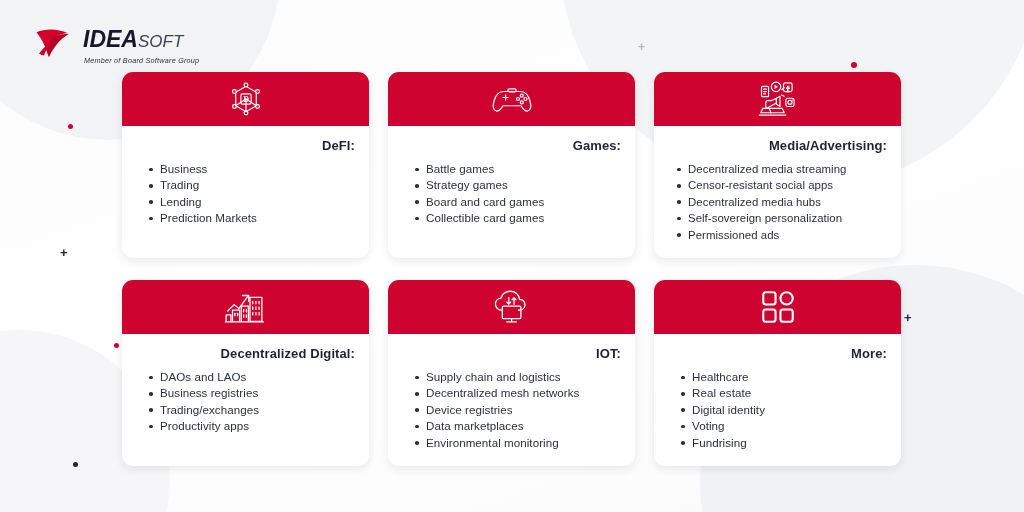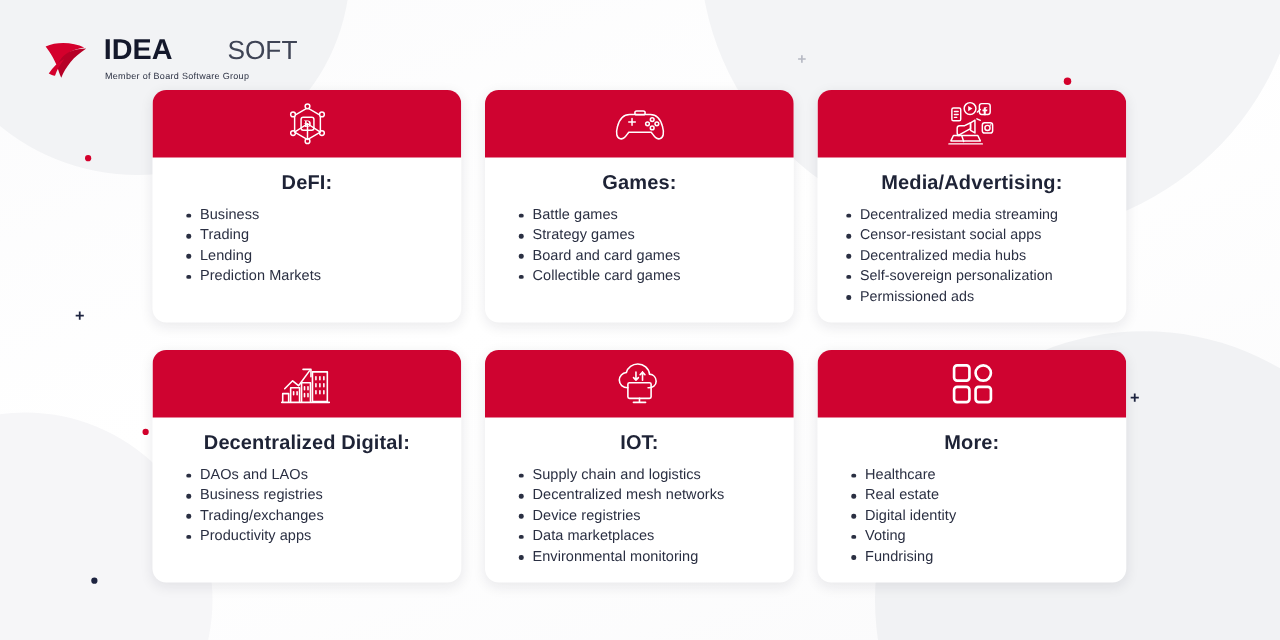--- a/index.html
+++ b/index.html
@@ -62,42 +62,42 @@
     font-weight: 700;
     font-family: "Liberation Sans", sans-serif;
   }
 
   
   #logo {
     position: absolute;
     left: 34px;
     top: 26px;
     display: flex;
-    align-items: flex-end;
+    align-items: flex-start;
     gap: 9px;
+    font-style: italic;
   }
   #logo .swoosh { width: 40px; height: 34px; display: block; }
   .logo-text { display: flex; flex-direction: column; }
   .logo-word {
     display: flex;
     align-items: baseline;
     letter-spacing: 0.2px;
   }
   .logo-idea {
     font-size: 23px;
     font-weight: 700;
     color: #14182b;
     letter-spacing: 0px;
   }
   .logo-soft {
-    font-size: 21px;
+    font-size: 17px;
     font-weight: 400;
     color: #3f4455;
     letter-spacing: 0px;
-    margin-left: 44px;
   }
   .logo-tagline {
     font-size: 7.2px;
     color: #2b3042;
     letter-spacing: 0.25px;
     margin-top: 3px;
     margin-left: 1px;
   }
 
   
@@ -133,22 +133,22 @@
   .card-header svg {
     display: block;
   }
 
   .card-body {
     flex: 1 1 auto;
     padding: 12px 14px 10px 14px;
   }
 
   .card-title {
-    text-align: center;
-    font-size: 16px;
+    text-align: right;
+    font-size: 13px;
     font-weight: 700;
     color: #1e2336;
     margin: 0 0 8px 0;
     letter-spacing: 0.1px;
   }
 
   .card-list {
     margin: 0;
     padding: 0 0 0 24px;
     list-style: none;

